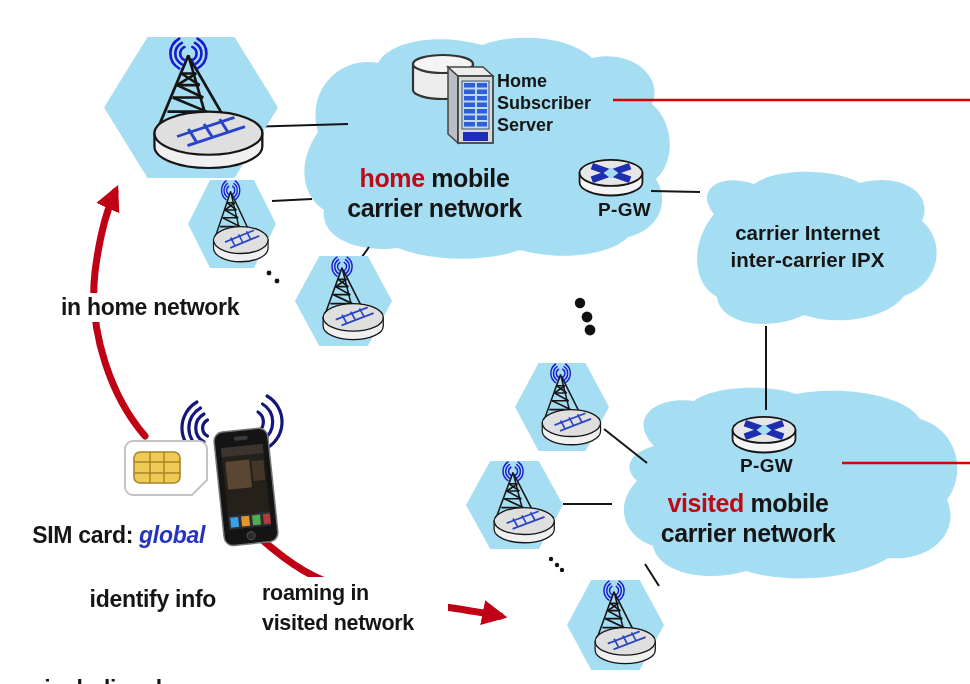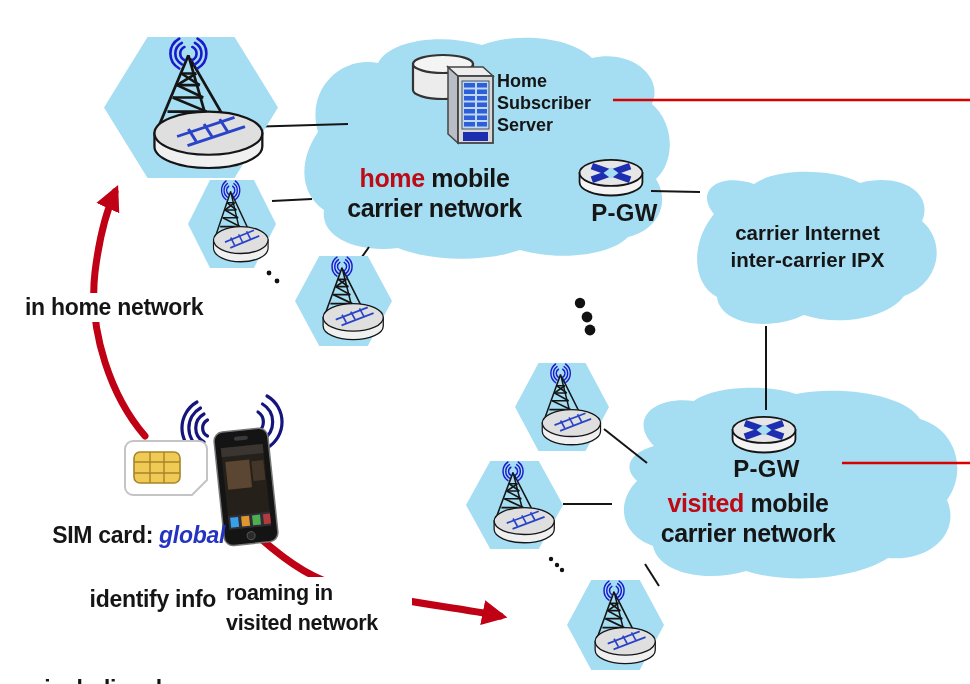--- a/index.html
+++ b/index.html
@@ -4,24 +4,24 @@
 <style>
   html,body{margin:0;padding:0;background:#fff;}
   #stage{position:relative;width:970px;height:684px;background:#ffffff;overflow:hidden;
          font-family:"Liberation Sans",sans-serif;color:#151515;}
   #artwork{position:absolute;left:0;top:0;}
   .abs{position:absolute;}
   .net-title{font-size:25px;line-height:30px;font-weight:600;text-align:center;letter-spacing:-0.4px;}
   .red{color:#BE0A14;}
   .blue-italic{color:#2433C0;font-style:italic;font-weight:700;}
   .hss-label{font-size:18px;line-height:22px;white-space:pre-line;font-weight:600;}
-  .pgw-label{font-size:24px;text-align:center;font-weight:600;letter-spacing:0.3px;}
+  .pgw-label{font-size:19px;text-align:center;font-weight:600;letter-spacing:0.3px;}
   .inet-label{font-size:20.5px;line-height:27px;text-align:center;font-weight:600;}
   .note{font-size:23px;font-weight:600;letter-spacing:-0.3px;}
-  .whitebg{background:#ffffff;}
+  .whitebg{background:#ffffff;margin-left:36px;}
   .sim-rest{text-align:right;line-height:30px;white-space:pre;}
   .roaming{text-align:left;line-height:30px;}
 </style>
 </head>
 <body>
 
 <div id="stage">
 
 <svg id="artwork" width="970" height="684" viewBox="0 0 970 684">
   <defs>
@@ -199,21 +199,21 @@
 
 <div class="abs pgw-label" style="left:724px;top:455px;width:85px;">P-GW</div>
 
 <div class="abs net-title" style="left:624px;top:488px;width:248px;">
   <div><span class="red">visited</span><span> mobile</span></div>
   <div>carrier network</div>
 </div>
 
 <div class="abs note whitebg" style="left:20px;top:293px;padding:1px 5px;">in home network</div>
 
-<div class="abs note" style="left:40px;top:495px;white-space:pre;">
+<div class="abs note" style="left:20px;top:495px;white-space:pre;">
   <span>SIM card: </span><span class="blue-italic">global</span>
 </div>
 
 <div class="abs note sim-rest" style="left:20px;top:524px;width:196px;">
   <div>identify info</div>
   <div>including  home</div>
   
 </div>
 
 <div class="abs note roaming whitebg" style="left:224px;top:577px;width:184px;font-size:21.5px;padding:1px 2px;">

